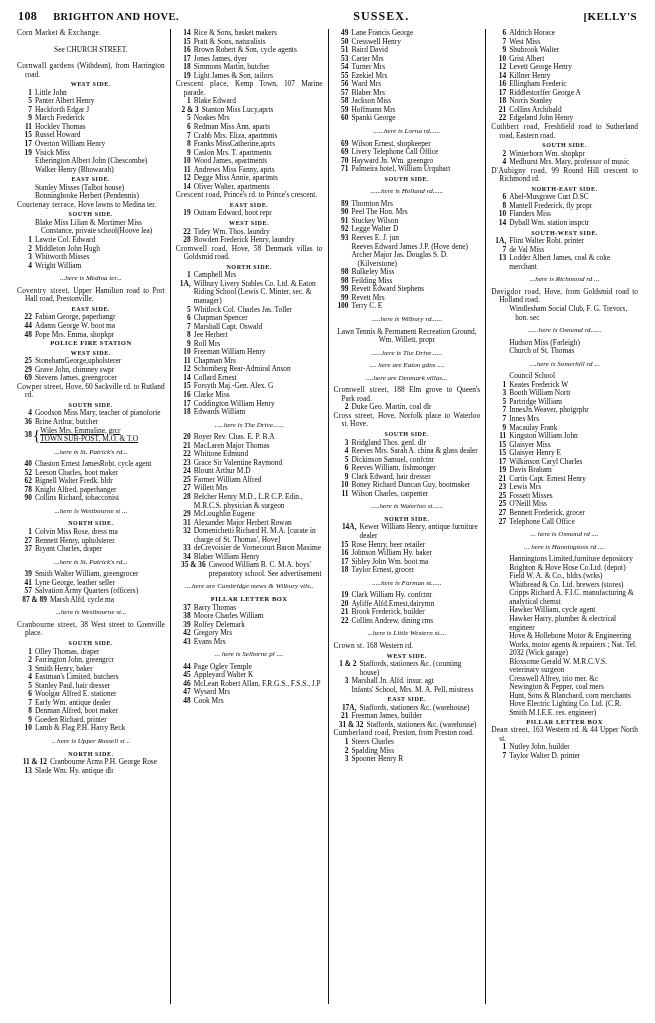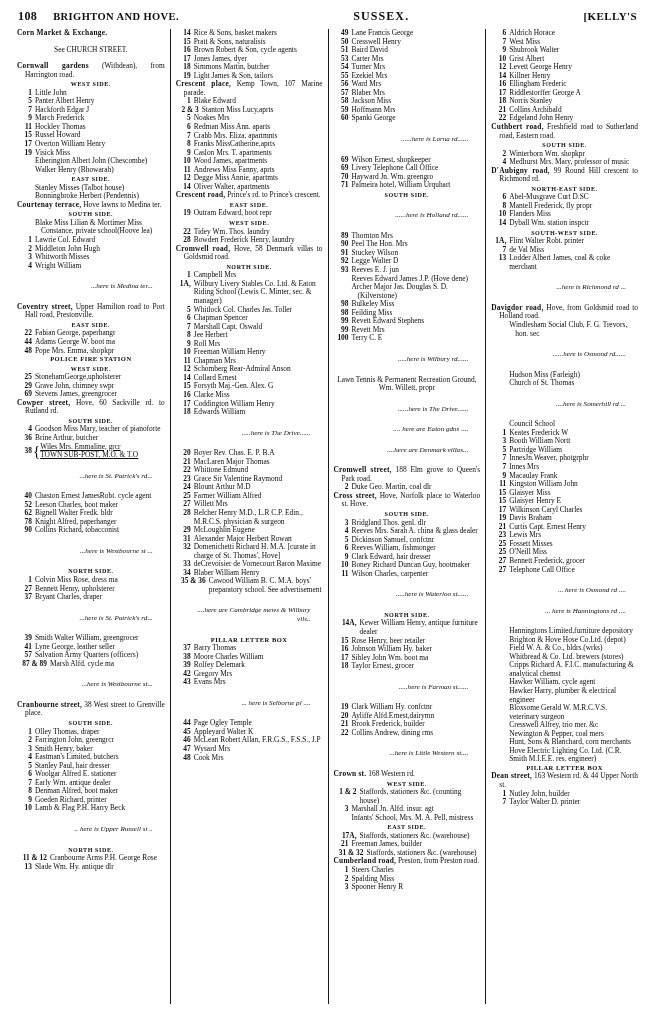--- a/index.html
+++ b/index.html
@@ -32,37 +32,37 @@
   }
   .col + .col{border-left:1px solid #1a1a1a;}
 
   
   .street{
     margin-top:6px;margin-bottom:0;
     text-indent:-8px;padding-left:8px;
     text-align:justify;
   }
   .street:first-child{margin-top:0;}
-  .street .nm{font-weight:bold;letter-spacing:.25px;}
+  .street .nm{font-weight:normal;letter-spacing:.25px;}
   .sub{ text-align:center;font-size:6.1px;letter-spacing:.55px;
         font-weight:bold;margin:1px 0 0 0;}
   .see{ text-align:center;margin:8px;}
 
   .e{ margin:0;display:flex;align-items:flex-start;}
   .e .no{
     flex:0 0 15px;text-align:right;padding-right:3px;
     font-weight:bold;white-space:nowrap;
   }
   .e .no.w{flex-basis:23px;}
   .e .no.ww{flex-basis:30px;}
   .e .tx{flex:1 1 auto;text-indent:0;padding-left:0;}
   .e.noNum{padding-left:18px;}
   .e.noNum .tx{text-indent:-6px;padding-left:6px;}
 
-  .here{ text-align:right;font-style:italic;margin:12px;font-size:7.1px;}
+  .here{ text-align:center;font-style:italic;margin:4px;font-size:7.1px;}
   .caps{ text-align:center;font-variant:small-caps;font-weight:bold;
          font-size:6.5px;letter-spacing:.5px;margin:0;}
   .centerline{text-align:center;margin:0;}
   .brace-row{display:flex;align-items:center;margin:0;}
   .brace-row .no{flex:0 0 15px;text-align:right;padding-right:1px;font-weight:bold;}
   .brace-row .br{flex:0 0 5px;text-align:center;font-size:15px;line-height:8px;}
   .brace-row .stack{flex:1 1 auto;}
   .brace-row .stack p{margin:0;text-decoration:underline;}
 </style>
 </head>
@@ -1082,20 +1082,21 @@
         <p class="here">... here is Osmond rd ....</p>
         <p class="here">... here is Hanningtons rd ....</p>
         <div>
             <p class="e noNum">Hanningtons Limited,furniture depository</p>
             <p class="e noNum">Brighton &amp; Hove Hose Co.Ltd. (depot)</p>
             <p class="e noNum">Field W. A. &amp; Co., bldrs.(wrks)</p>
             <p class="e noNum">Whitbread &amp; Co. Ltd. brewers (stores)</p>
             <p class="e noNum">Cripps Richard A. F.I.C. manufacturing &amp; analytical chemst</p>
             <p class="e noNum">Hawker William, cycle agent</p>
             <p class="e noNum">Hawker Harry, plumber &amp; electrical engineer</p>
+            <p class="e noNum">Hove &amp; Hollebone Motor &amp; Engineering Works, motor agents &amp; repairers ; Nat. Tel. 2032 (Wick garage)</p>
             <p class="e noNum">Bloxsome Gerald W. M.R.C.V.S. veterinary surgeon</p>
             <p class="e noNum">Cresswell Alfrey, trio mer. &amp;c</p>
             <p class="e noNum">Newington &amp; Pepper, coal mers</p>
             <p class="e noNum">Hunt, Sons &amp; Blanchard, corn merchants</p>
             <p class="e noNum">Hove Electric Lighting Co. Ltd. (C.R. Smith M.I.E.E. res. engineer)</p>
           </div>
         <p class="caps">PILLAR LETTER BOX</p>
       </div>
 
       <div>

